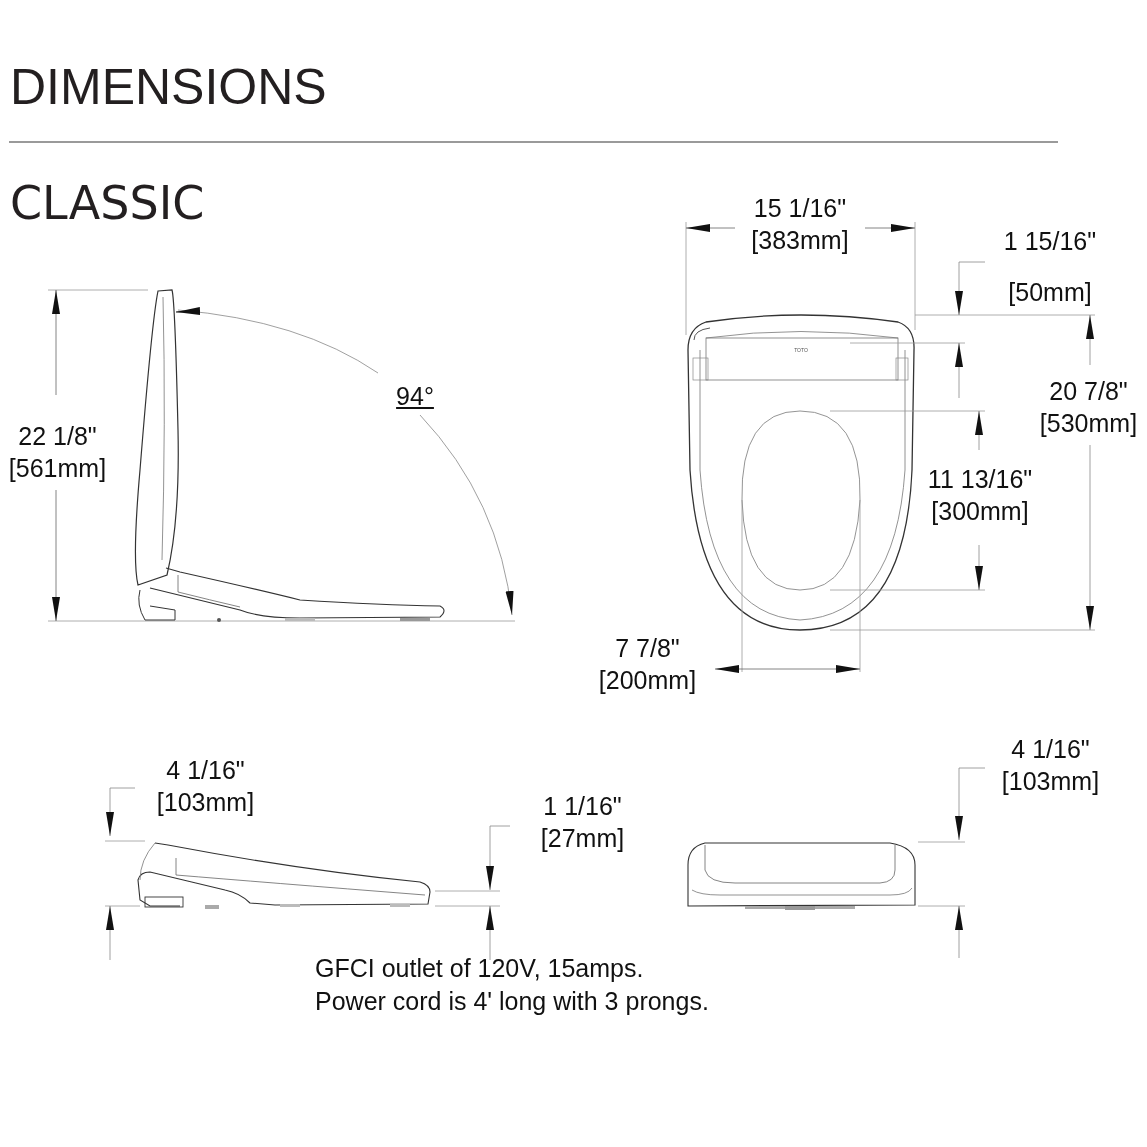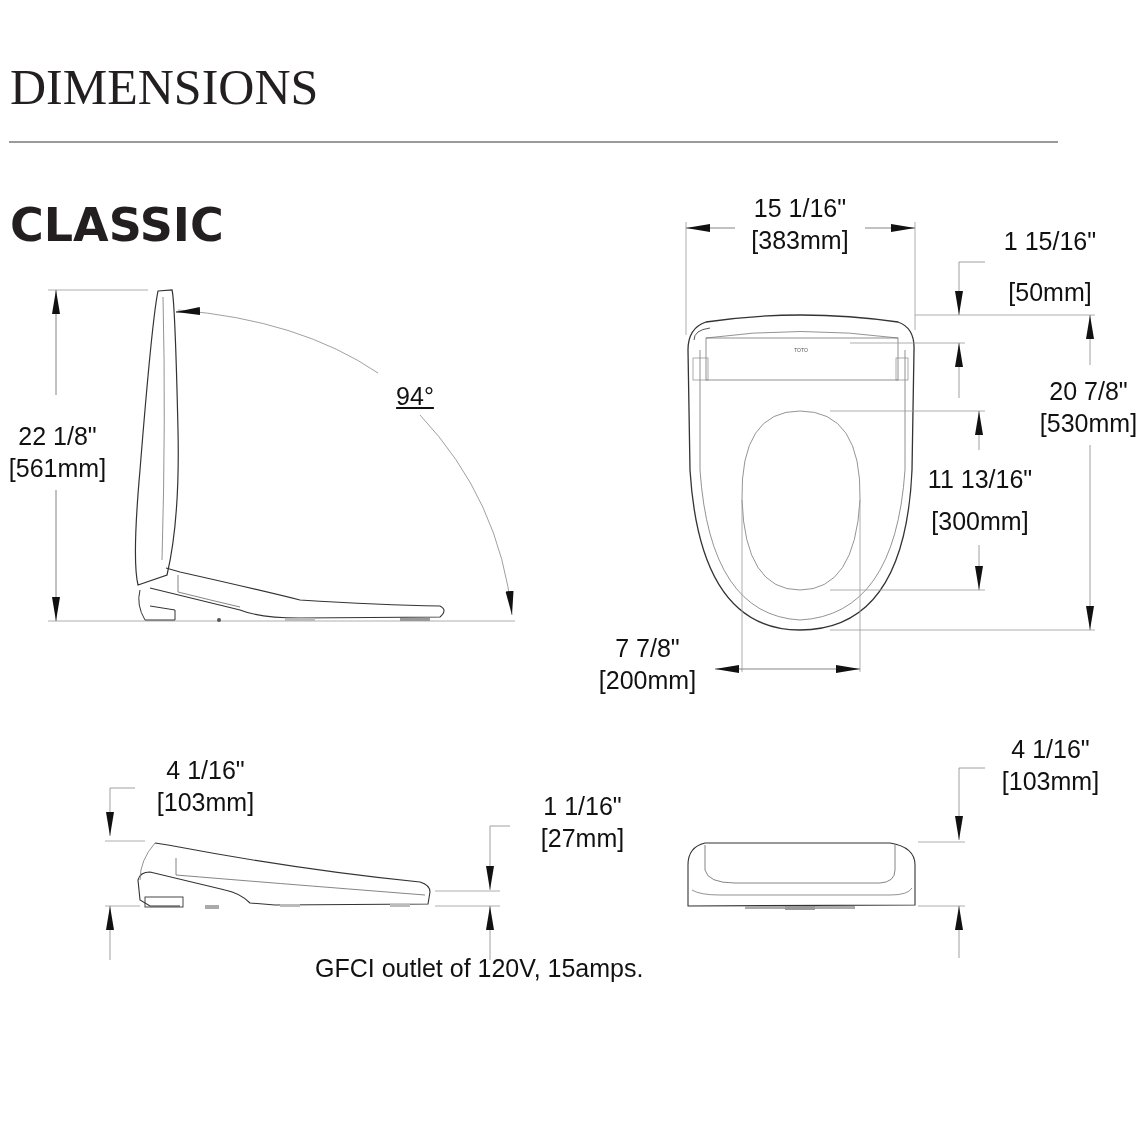--- a/index.html
+++ b/index.html
@@ -1,18 +1,18 @@
 <!DOCTYPE html>
 <html><head>
 <meta charset="utf-8">
 <style>
   html, body { margin: 0; padding: 0; background: #ffffff; }
   body { width: 1147px; height: 1147px; position: relative; overflow: hidden; font-family: "Liberation Sans", sans-serif; color: #111; }
-  .title { position: absolute; left: 10px; top: 62px; font-family: Liberation Serif, serif; font-size: 50px; font-weight: 500; letter-spacing: 0px; color: #231f20; line-height: 1; }
-  .subtitle { position: absolute; left: 10px; top: 180px; font-family: "DejaVu Sans", sans-serif; font-size: 46px; font-weight: 700; color: #231f20; line-height: 1; margin-top: 22px; }
+  .title { position: absolute; left: 10px; top: 62px; font-family: Liberation Sans, sans-serif; font-size: 50px; font-weight: 500; letter-spacing: 0px; color: #231f20; line-height: 1; }
+  .subtitle { position: absolute; left: 10px; top: 180px; font-family: "DejaVu Sans", sans-serif; font-size: 46px; font-weight: 400; color: #231f20; line-height: 1; }
   .divider { position: absolute; left: 9px; top: 141px; width: 1049px; height: 2px; background: #9a9a9a; }
   svg.drawing { position: absolute; left: 0; top: 0; }
   .dim { position: absolute; font-family: "Liberation Sans", sans-serif; font-size: 25px; line-height: 32px; color: #111; text-align: center; white-space: nowrap; }
   .note { position: absolute; left: 315px; top: 952px; font-family: "Liberation Sans", sans-serif; font-size: 25px; line-height: 33px; color: #111; }
 </style>
 </head>
 <body>
 
 <div class="title">DIMENSIONS</div>
 <div class="divider"></div>
@@ -139,21 +139,21 @@
 <div class="dim" style="left:985px; top:225px; width:130px;">
   <div>1 15/16"</div>
   <div style="margin-top:19px;">[50mm]</div>
 </div>
 <div class="dim" style="left:1030px; top:375px; width:117px;">
   <div>20 7/8"</div>
   <div>[530mm]</div>
 </div>
 <div class="dim" style="left:915px; top:463px; width:130px;">
   <div>11 13/16"</div>
-  <div style="margin-top:10px;">[300mm]</div>
+  <div style="margin-top:0;">[300mm]</div>
 </div>
 <div class="dim" style="left:585px; top:632px; width:125px;">
   <div>7 7/8"</div>
   <div>[200mm]</div>
 </div>
 
 <div class="dim" style="left:143px; top:754px; width:125px;">
   <div>4 1/16"</div>
   <div>[103mm]</div>
 </div>
@@ -161,13 +161,14 @@
   <div>1 1/16"</div>
   <div>[27mm]</div>
 </div>
 <div class="dim" style="left:988px; top:733px; width:125px;">
   <div>4 1/16"</div>
   <div>[103mm]</div>
 </div>
 
 <div class="note">
   <div>GFCI outlet of 120V, 15amps.</div>
+  <div>Power cord is 4' long with 3 prongs.</div>
 </div>
 
 </body></html>

